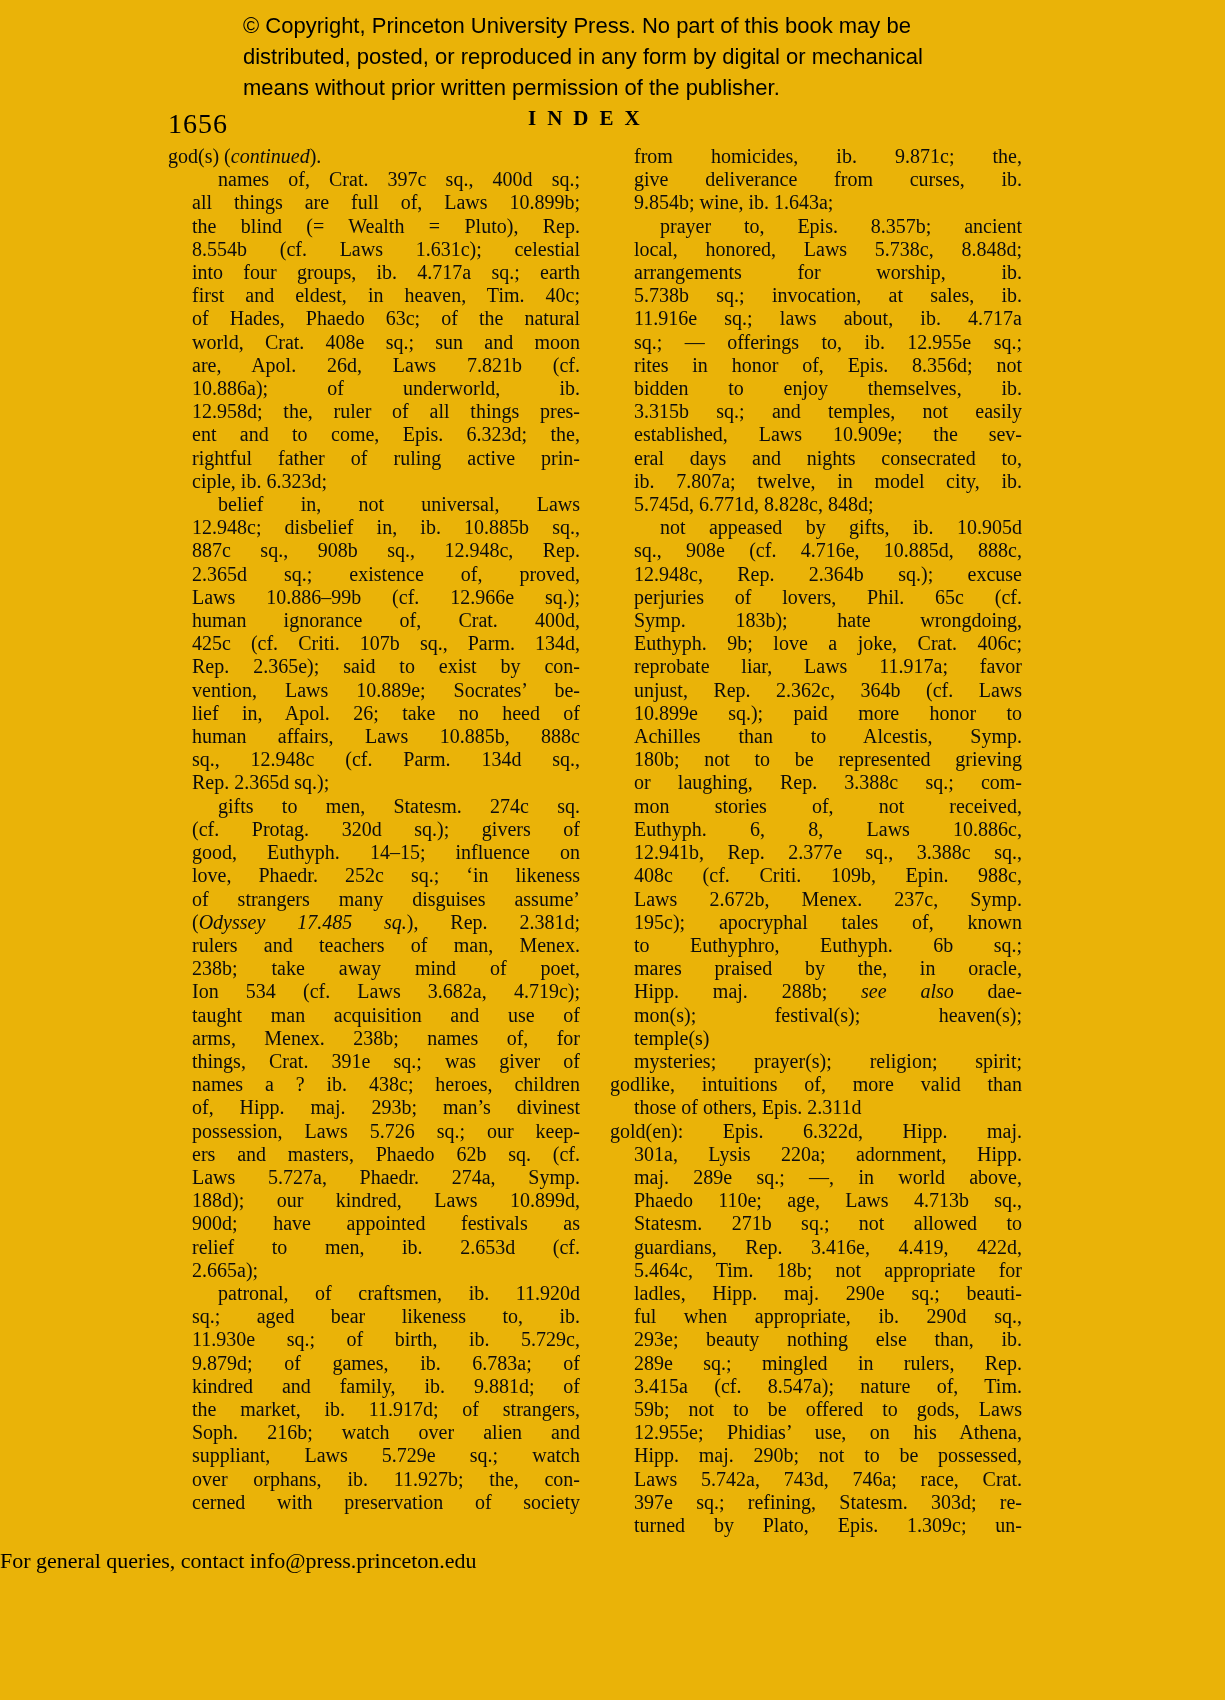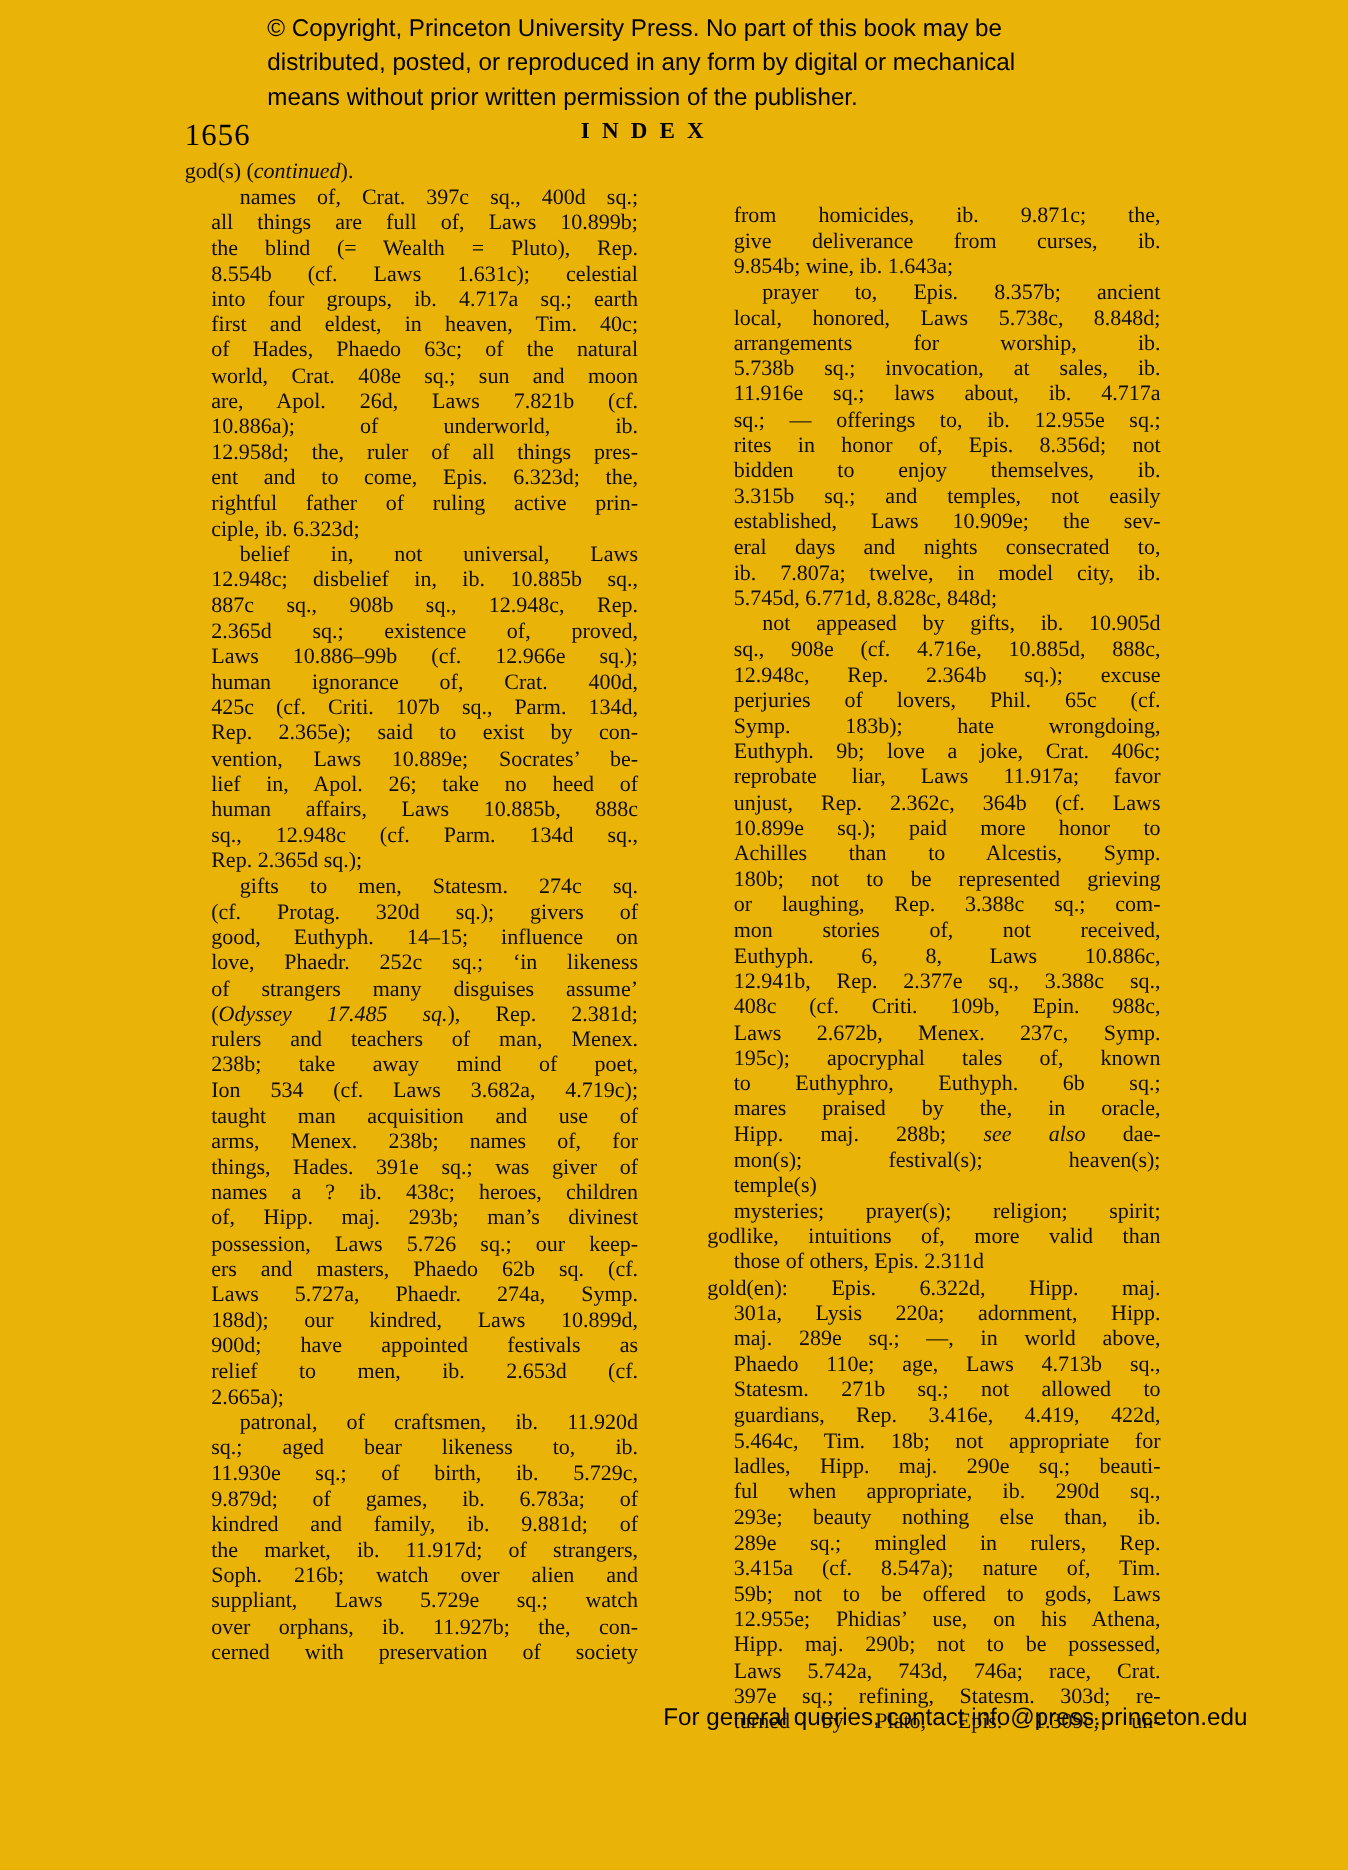--- a/index.html
+++ b/index.html
@@ -23,30 +23,30 @@
   }
   .index-title{
     position:absolute;left:528px;top:106px;
     font-size:21px;font-weight:bold;letter-spacing:11px;color:#000;
   }
   .col{
     position:absolute;top:145px;width:412px;
     font-size:20px;line-height:23.2px;color:#0c0c0c;
   }
   .col-left{left:168px;}
-  .col-right{left:643px;margin-top:40px;}
+  .col-right{left:610px;}
   .ln{text-align:justify;text-align-last:left;}
   .ln.just{text-align-last:justify;}
   .ind0{padding-left:0;}
   .ind1{padding-left:24px;}
   .ind2{padding-left:50px;}
   .footer{
     position:absolute;left:0;top:1548px;width:1134px;
-    text-align:right;
-    font-family:Liberation Sans, sans-serif;
+    text-align:left;
+    font-family:Liberation Serif, serif;
     font-size:22px;color:#000;
   }
 </style>
 </head>
 <body>
 
 <div class="page">
 
   <div class="copyright">
     <div>© Copyright, Princeton University Press. No part of this book may be</div>
@@ -92,21 +92,21 @@
       <div class="ln ind1 just">(cf. Protag. 320d sq.); givers of</div>
       <div class="ln ind1 just">good, Euthyph. 14–15; influence on</div>
       <div class="ln ind1 just">love, Phaedr. 252c sq.; ‘in likeness</div>
       <div class="ln ind1 just">of strangers many disguises assume’</div>
       <div class="ln ind1 just">(<i>Odyssey 17.485 sq.</i>), Rep. 2.381d;</div>
       <div class="ln ind1 just">rulers and teachers of man, Menex.</div>
       <div class="ln ind1 just">238b; take away mind of poet,</div>
       <div class="ln ind1 just">Ion 534 (cf. Laws 3.682a, 4.719c);</div>
       <div class="ln ind1 just">taught man acquisition and use of</div>
       <div class="ln ind1 just">arms, Menex. 238b; names of, for</div>
-      <div class="ln ind1 just">things, Hades. 391e sq.; was giver of</div>
+      <div class="ln ind1 just">things, Crat. 391e sq.; was giver of</div>
       <div class="ln ind1 just">names a ? ib. 438c; heroes, children</div>
       <div class="ln ind1 just">of, Hipp. maj. 293b; man’s divinest</div>
       <div class="ln ind1 just">possession, Laws 5.726 sq.; our keep-</div>
       <div class="ln ind1 just">ers and masters, Phaedo 62b sq. (cf.</div>
       <div class="ln ind1 just">Laws 5.727a, Phaedr. 274a, Symp.</div>
       <div class="ln ind1 just">188d); our kindred, Laws 10.899d,</div>
       <div class="ln ind1 just">900d; have appointed festivals as</div>
       <div class="ln ind1 just">relief to men, ib. 2.653d (cf.</div>
       <div class="ln ind1">2.665a);</div>
       <div class="ln ind2 just">patronal, of craftsmen, ib. 11.920d</div>

